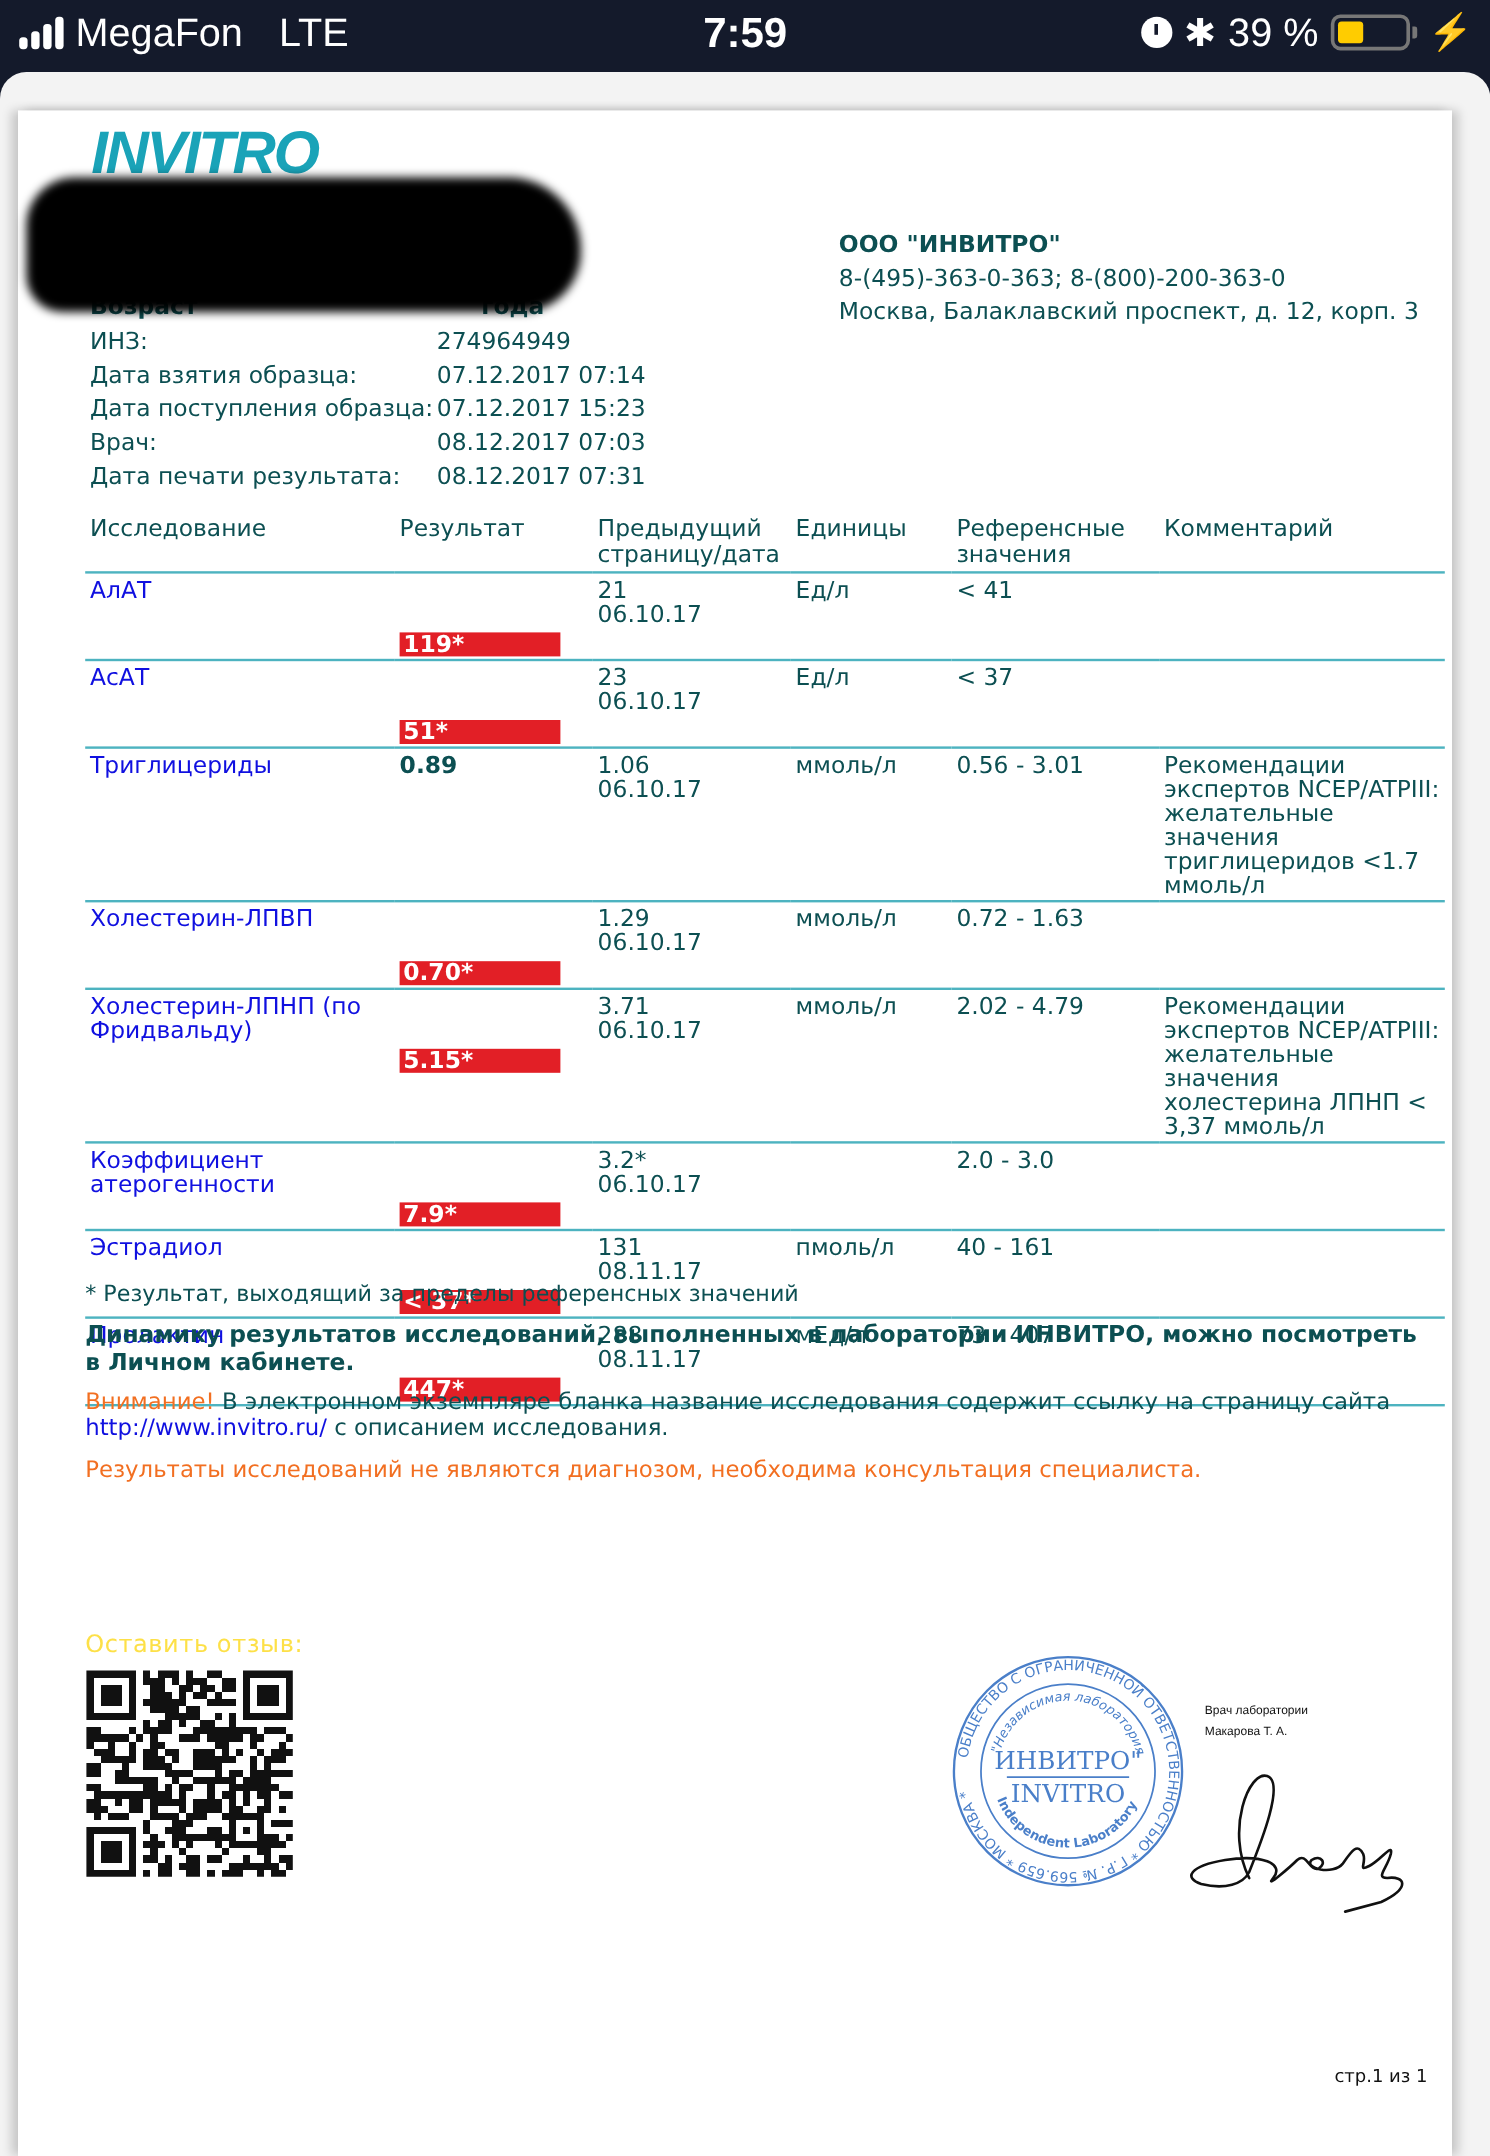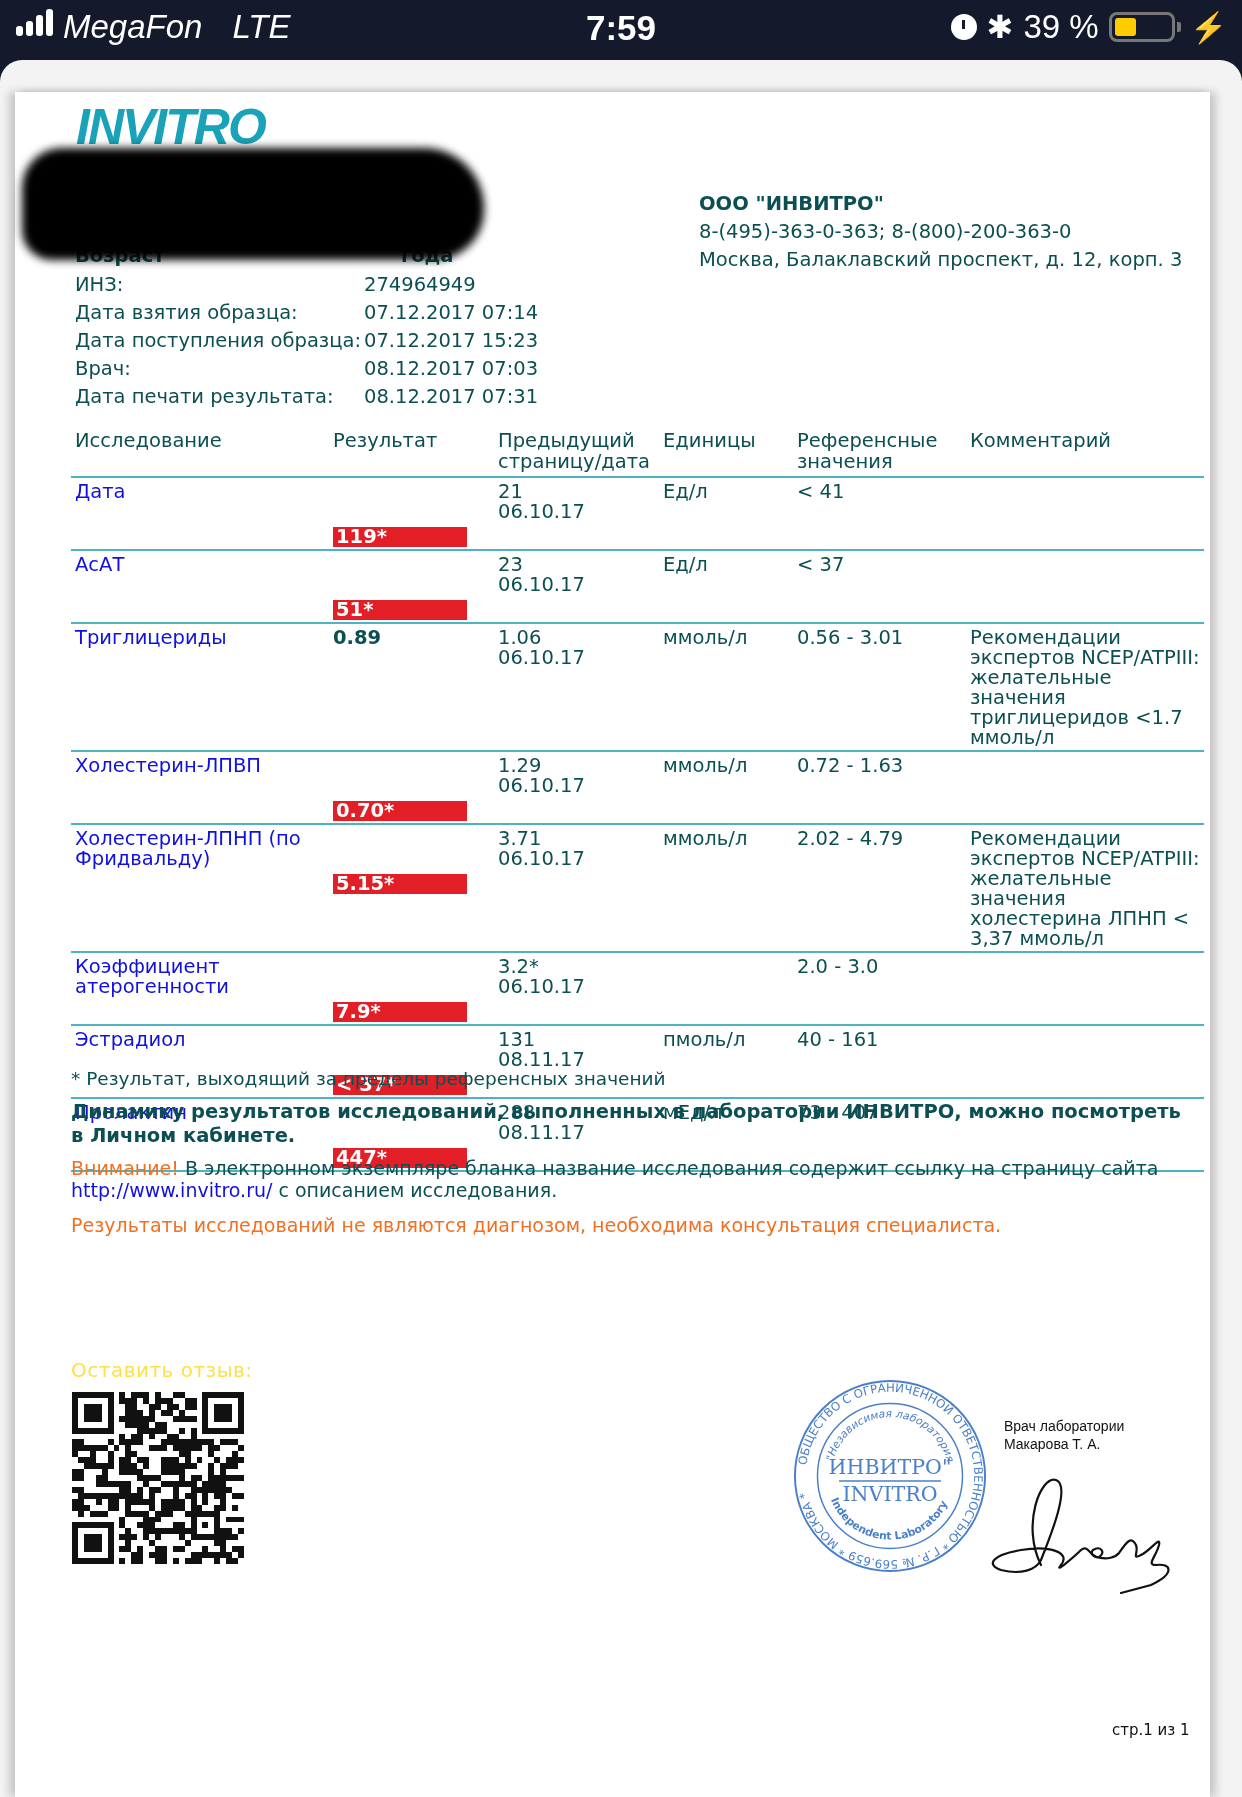--- a/index.html
+++ b/index.html
@@ -1,18 +1,18 @@
 <!DOCTYPE html>
 <html><head>
 <meta charset="utf-8">
 <style>
   html, body { margin:0; padding:0; }
   body { width:1242px; height:1797px; background:#141a2b; position:relative; overflow:hidden; font-family:"DejaVu Sans", sans-serif; }
   .statusbar { position:absolute; left:0; top:0; width:1242px; height:60px; color:#fff; }
-  .sb-left { position:absolute; left:16px; top:8px; display:flex; font-size:33px; font-family:"Liberation Sans", sans-serif;font-style:italic; }
+  .sb-left { position:absolute; left:16px; top:8px; display:flex; align-items:center; font-size:33px; font-family:"Liberation Sans", sans-serif; }
   .signal { display:flex; align-items:flex-end; gap:3px; height:28px; margin-right:10px; }
   .signal span { width:7px; background:#fff; border-radius:3px; }
   .carrier { margin-right:30px; }
   .sb-time { position:absolute; left:0; width:1242px; top:8px; text-align:center; font-size:35px; font-family:"Liberation Sans", sans-serif; font-weight:bold; }
   .sb-right { position:absolute; right:14px; top:8px; display:flex; align-items:center; font-size:33px; font-family:"Liberation Sans", sans-serif; gap:10px; }
   .alarm { width:26px; height:26px; border-radius:50%; background:#fff; position:relative; }
   .alarm:after { content:""; position:absolute; left:11px; top:6px; width:3px; height:9px; background:#141a2b; }
   .bt { font-size:32px; line-height:32px; }
   .battery { width:66px; height:30px; border:3px solid #777; border-radius:8px; box-sizing:border-box; position:relative; padding:3px; }
   .battery-fill { height:100%; background:#ffcc00; border-radius:3px; }
@@ -50,21 +50,21 @@
   .dyn { position:absolute; left:55px; top:1100px; width:1120px; font-size:19.5px; font-weight:bold; color:#0c4f52; line-height:24px; }
   .warn { position:absolute; left:55px; top:1157px; width:1120px; font-size:19px; color:#0c4f52; line-height:22px; }
   .warn .orange { color:#f26f21; }
   .warn a { color:#1010e0; text-decoration:none; }
   .disclaimer { position:absolute; left:55px; top:1214px; font-size:19px; color:#f26f21; }
 
   .review { position:absolute; left:55px; top:1358px; font-size:20px; color:#fde047; letter-spacing:0.5px; }
   .qr { position:absolute; left:56px; top:1392px; width:172px; height:172px; }
 
   .stamp { position:absolute; left:776px; top:1378px; width:196px; height:196px; }
-  .sig-label { position:absolute; left:988px; top:1417px; font-size:14px; color:#111; line-height:18px; font-family:"Liberation Sans", sans-serif; }
+  .sig-label { position:absolute; left:988px; top:1417px; font-size:10px; color:#111; line-height:18px; font-family:"Liberation Sans", sans-serif; }
   .signature { position:absolute; left:965px; top:1465px; width:210px; height:130px; }
   .page-num { position:absolute; left:1096px; top:1721px; font-size:15px; color:#111; font-family:"DejaVu Sans", sans-serif; }
 </style>
 </head>
 <body>
 
 <div class="statusbar">
   <div class="sb-left">
     <div class="signal">
       <span style="height:10px"></span>
@@ -128,21 +128,21 @@
         <th class="col-name">Исследование</th>
         <th class="col-res">Результат</th>
         <th class="col-prev"><span>Предыдущий страницу/дата</span></th>
         <th class="col-unit">Единицы</th>
         <th class="col-ref"><span>Референсные значения</span></th>
         <th>Комментарий</th>
       </tr>
     </thead>
     <tbody id="rows">
         <tr>
-          <td class="name"><a>Дата</a></td>
+          <td class="name"><a>АлАТ</a></td>
           <td>
             <span class="res-bad">119*</span>
           </td>
           <td>
             <div>21</div>
             <div>06.10.17</div>
           </td>
           <td>Ед/л</td>
           <td>&lt; 41</td>
           <td class="comment"></td>

